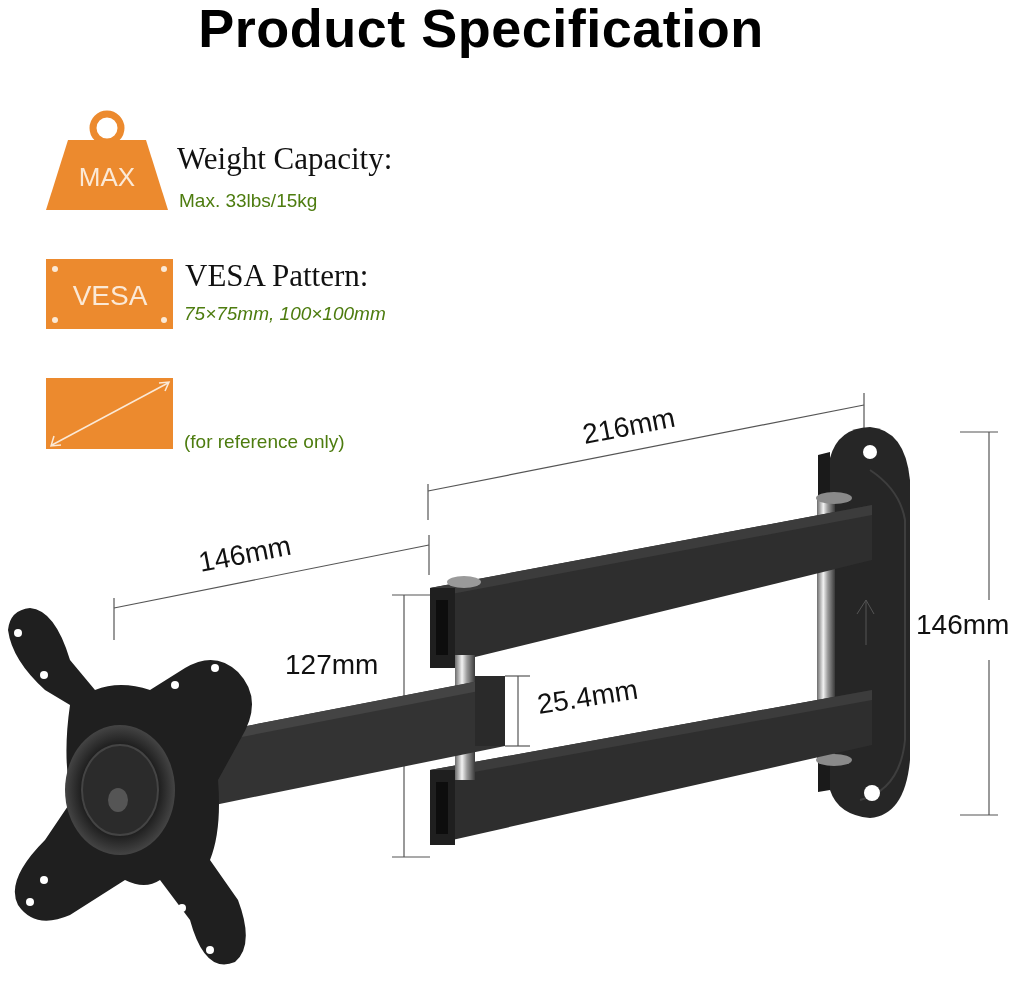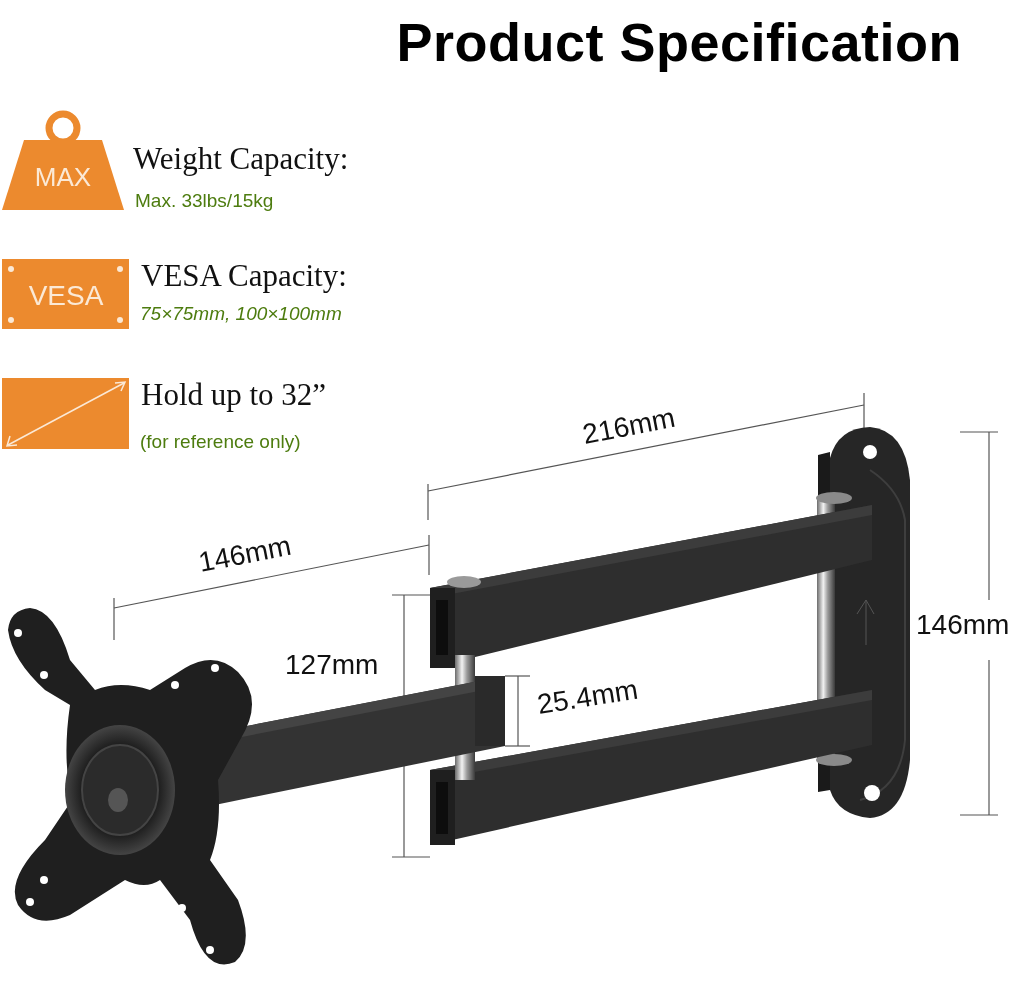--- a/index.html
+++ b/index.html
@@ -1,25 +1,25 @@
 <!DOCTYPE html>
 <html><head>
   <meta charset="utf-8">
   <style>
     * { box-sizing: border-box; margin: 0; padding: 0; }
     html, body { width: 1024px; height: 998px; background: #ffffff; overflow: hidden; }
     body { position: relative; font-family: "Liberation Sans", sans-serif; color: #111; }
 
     .title {
-      position: absolute; left: 0; top: 14px; width: 962px; text-align: right;
+      position: absolute; left: 0; top: 0; width: 962px; text-align: center;
       font-family: "Liberation Sans", sans-serif; font-weight: bold; font-size: 54px;
       line-height: 56px; color: #000; letter-spacing: 0.5px;
     }
 
-    .spec { position: absolute; }
+    .spec { position: absolute; margin-left: 44px; }
     .spec .head { position: absolute; white-space: nowrap; color: #111; font-size: 31px; line-height: 34px; font-family: Liberation Serif, serif; }
     .spec .sub { position: absolute; white-space: nowrap; color: #4d7c0f; font-size: 19px; line-height: 22px; }
 
     .icon-text { font-family: "Liberation Sans", sans-serif; fill: #fbe9d6; }
 
     .dim-label { position: absolute; font-size: 28px; color: #111; white-space: nowrap; line-height: 30px; }
   </style>
 </head>
 <body>
 
@@ -37,32 +37,31 @@
 
 <div class="spec" style="left:0;top:258px;width:420px;height:80px;padding-left:10px;">
   <svg width="130" height="72" viewBox="0 0 130 72" style="position:absolute;left:2px;top:1px;">
     <rect x="0" y="0" width="127" height="70" fill="#ec8a2e"></rect>
     <circle cx="9" cy="10" r="3" fill="#fbe9d6"></circle>
     <circle cx="118" cy="10" r="3" fill="#fbe9d6"></circle>
     <circle cx="9" cy="61" r="3" fill="#fbe9d6"></circle>
     <circle cx="118" cy="61" r="3" fill="#fbe9d6"></circle>
     <text class="icon-text" x="64" y="46" text-anchor="middle" font-size="28">VESA</text>
   </svg>
-  <div class="head" style="left:141px;top:1px;">VESA Capacity:</div>
+  <div class="head" style="left:141px;top:1px;">VESA Pattern:</div>
   <div class="sub" style="left:140px;top:45px;font-style:italic;">75×75mm, 100×100mm</div>
 </div>
 
 <div class="spec" style="left:0;top:378px;width:420px;height:80px;">
   <svg width="130" height="72" viewBox="0 0 130 72" style="position:absolute;left:2px;top:0;">
     <rect x="0" y="0" width="127" height="71" fill="#ec8a2e"></rect>
     <line x1="6" y1="67" x2="122" y2="5" stroke="#fbe9d6" stroke-width="1.5"></line>
     <polyline points="113,5 123,4 119,13" fill="none" stroke="#fbe9d6" stroke-width="1.5"></polyline>
     <polyline points="8,58 5,68 15,67" fill="none" stroke="#fbe9d6" stroke-width="1.5"></polyline>
   </svg>
-  <div class="head" style="left:141px;top:0px;">Hold up to 32”</div>
   <div class="sub" style="left:140px;top:53px;text-align:right;">(for reference only)</div>
 </div>
 
 <svg width="1024" height="998" viewBox="0 0 1024 998" style="position:absolute;left:0;top:0;pointer-events:none;">
   <defs>
     <linearGradient id="chrome" x1="0" x2="1" y1="0" y2="0">
       <stop offset="0" stop-color="#6b6b6b"></stop>
       <stop offset="0.35" stop-color="#f2f2f2"></stop>
       <stop offset="0.6" stop-color="#9a9a9a"></stop>
       <stop offset="1" stop-color="#3a3a3a"></stop>

